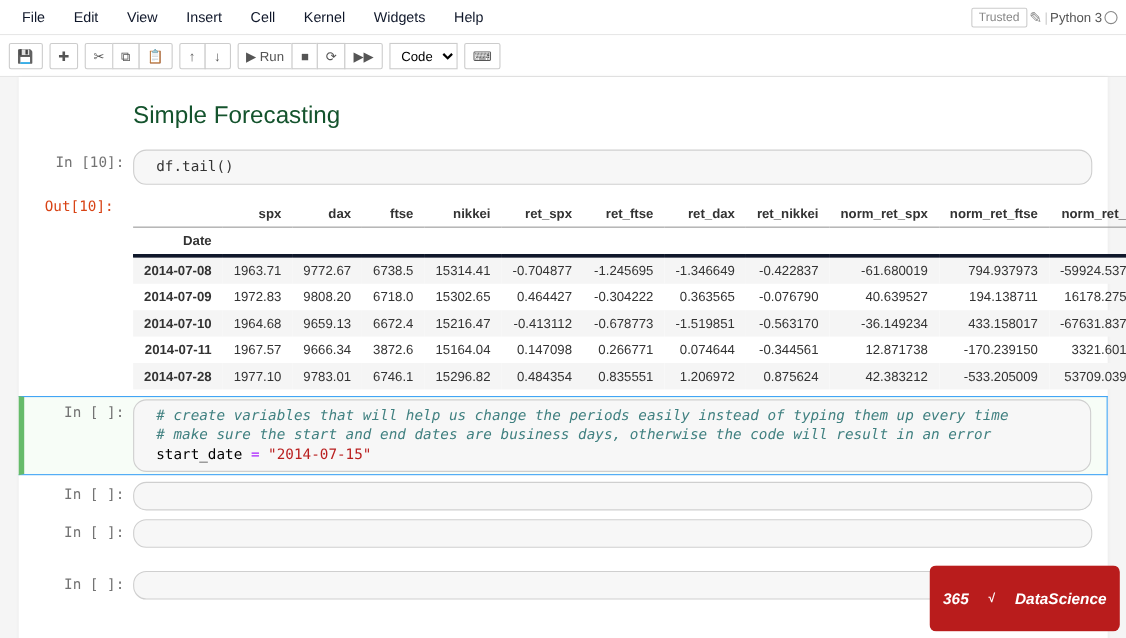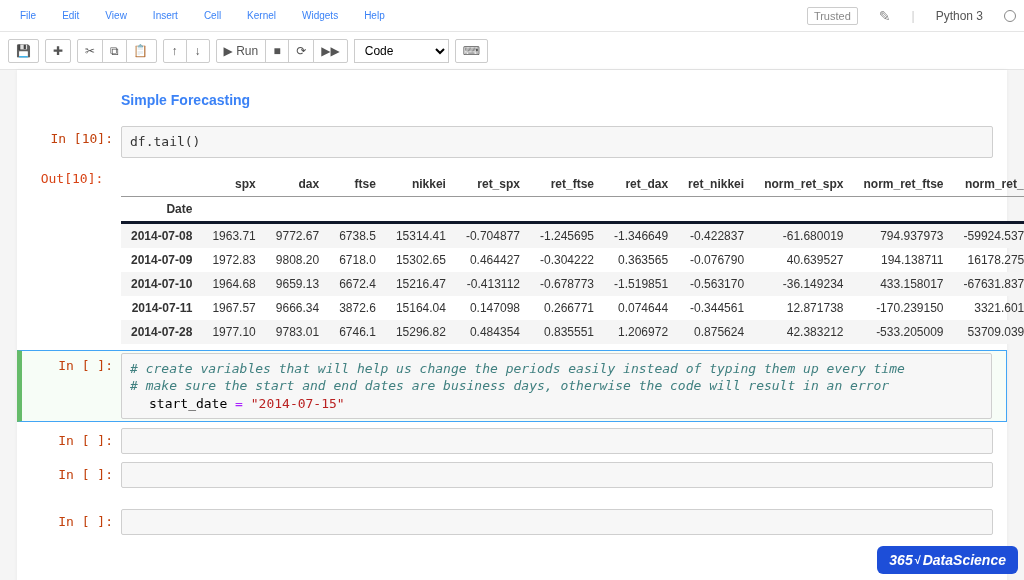--- a/index.html
+++ b/index.html
@@ -1,52 +1,52 @@
 <!DOCTYPE html>
 <html><head>
 <meta charset="utf-8">
 <style>
 * { box-sizing: border-box; margin: 0; padding: 0; }
 body { font-family: "Helvetica Neue", Helvetica, Arial, sans-serif; font-size: 13px; color: #333; background: #f5f5f5; }
 .menubar { background: #fff; border-bottom: 1px solid #e5e5e5; padding: 0 8px; display: flex; justify-content: space-between; align-items: center; height: 32px; }
 .menubar-left { display: flex; gap: 2px; }
-.menu-item { padding: 6px 12px; color: #3b82f6; cursor: pointer; font-size: 10px; }
-.menubar-right { display: flex; align-items: center; gap: 21px; font-size: 12px; color: #555; }
+.menu-item { padding: 6px 12px; color: #0f172a; cursor: pointer; font-size: 13px; }
+.menubar-right { display: flex; align-items: center; gap: 2px; font-size: 12px; color: #555; }
 .trusted { border: 1px solid #ccc; padding: 2px 6px; border-radius: 2px; font-size: 11px; color: #888; }
 .kernel-ind { width: 12px; height: 12px; border: 1.5px solid #888; border-radius: 50%; display: inline-block; }
 .edit-icon { font-size: 14px; color: #888; }
 .sep { color: #ccc; }
 .toolbar { background: #fff; border-bottom: 1px solid #e5e5e5; padding: 4px 8px; display: flex; align-items: center; gap: 6px; height: 38px; }
 .tb-btn { border: 1px solid #ccc; background: #fff; padding: 3px 7px; border-radius: 2px; cursor: pointer; font-size: 12px; color: #555; display: inline-flex; align-items: center; height: 24px; min-width: 24px; justify-content: center; }
 .tb-group { display: flex; }
 .tb-group .tb-btn { border-radius: 0; margin-left: -1px; }
 .tb-group .tb-btn:first-child { border-radius: 2px 0 0 2px; margin-left: 0; }
 .tb-group .tb-btn:last-child { border-radius: 0 2px 2px 0; }
-.tb-select { border: 1px solid #ccc; background: #fff; padding: 3px 6px; height: 24px; font-size: 12px; width: 95px; }
+.tb-select { border: 1px solid #ccc; background: #fff; padding: 3px 6px; height: 24px; font-size: 12px; width: 62px; }
 .container { max-width: 990px; margin: 0 auto; background: #fff; padding: 10px 0 40px; min-height: 540px; box-shadow: 0 0 4px rgba(0,0,0,0.05); }
 .cell { display: flex; margin: 4px 0; padding: 2px 14px; }
 .cell.selected { border: 1px solid #42A5F5; border-left: 5px solid #42A5F5; background: #f7fdf7; border-left-color: #66BB6A; padding-left: 9px; }
 .prompt { width: 90px; text-align: right; padding: 5px 8px 0 0; font-family: monospace; font-size: 13px; flex-shrink: 0; }
-.input-prompt { color: #c2410c; }
+.input-prompt { color: #737373; }
 .output-prompt { color: #d84315; text-align: center; }
 .cell-content { flex: 1; min-width: 0; }
-.code-area { border: 1px solid #cfcfcf; background: #f7f7f7; padding: 6px 8px; border-radius: 2px; font-family: monospace; font-size: 13px; line-height: 1.35; white-space: pre; overflow-x: auto; min-height: 26px; }
+.code-area { border: 1px solid #cfcfcf; background: #f7f7f7; padding: 6px 20px; border-radius: 12px; font-family: monospace; font-size: 13px; line-height: 1.35; white-space: pre; overflow-x: auto; min-height: 26px; }
 .code-area.empty { min-height: 26px; }
-h2.md { font-size: 14px; font-weight: bold; color: #3b82f6; margin: 6px 0 10px 0; }
+h2.md { font-size: 22px; font-weight: normal; color: #14532d; margin: 6px 0 10px 0; }
 table.df { border-collapse: collapse; font-size: 12px; margin-top: 6px; }
 table.df th, table.df td { padding: 5px 10px; text-align: right; white-space: nowrap; }
 table.df thead th { font-weight: bold; border-bottom: 1px solid #999; }
 table.df thead tr:last-child th { border-bottom: 3px solid #0f172a; }
 table.df tbody th { font-weight: bold; text-align: right; }
 table.df tbody tr:nth-child(odd) { background: #f5f5f5; }
 .cm-comment { color: #408080; font-style: italic; }
 .cm-string { color: #BA2121; }
-.cm-var { color: #000; margin-left: 19px; }
+.cm-var { color: #000; }
 .cm-op { color: #AA22FF; }
-.watermark { position: fixed; bottom: 6px; right: 6px; background: #1d4ed8; color: #fff; padding: 6px 12px; border-radius: 6px; font-size: 14px; font-weight: bold; font-style: italic; display: flex; align-items: center; gap: 2px; }
+.watermark { position: fixed; bottom: 6px; right: 6px; background: #b91c1c; color: #fff; padding: 22px 12px; border-radius: 6px; font-size: 14px; font-weight: bold; font-style: italic; display: flex; align-items: center; gap: 18px; }
 .watermark .sq { font-style: normal; font-size: 11px; }
 </style>
 </head>
 <body>
 
 <div class="menubar">
   <div class="menubar-left">
     <div class="menu-item">File</div>
     <div class="menu-item">Edit</div>
     <div class="menu-item">View</div>

